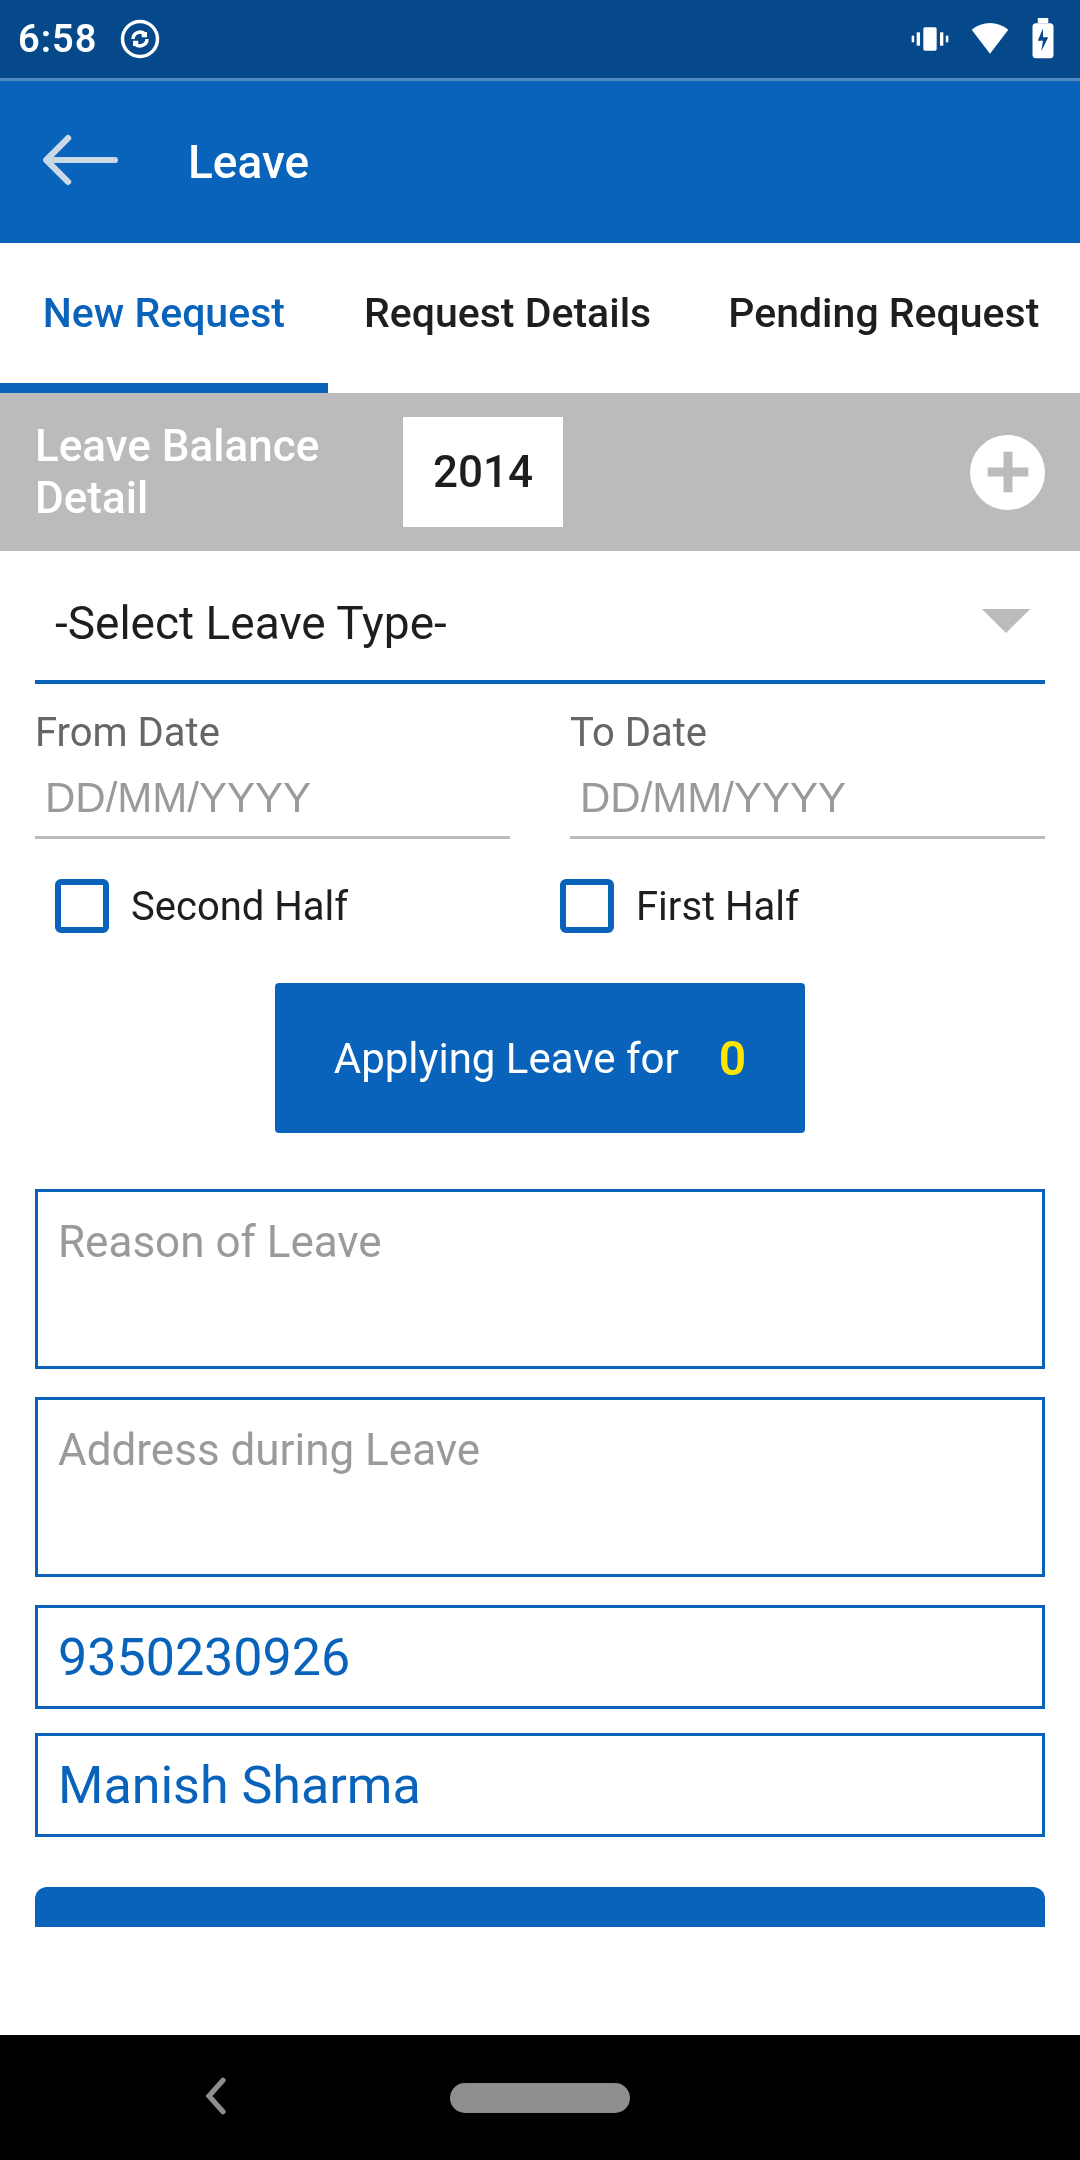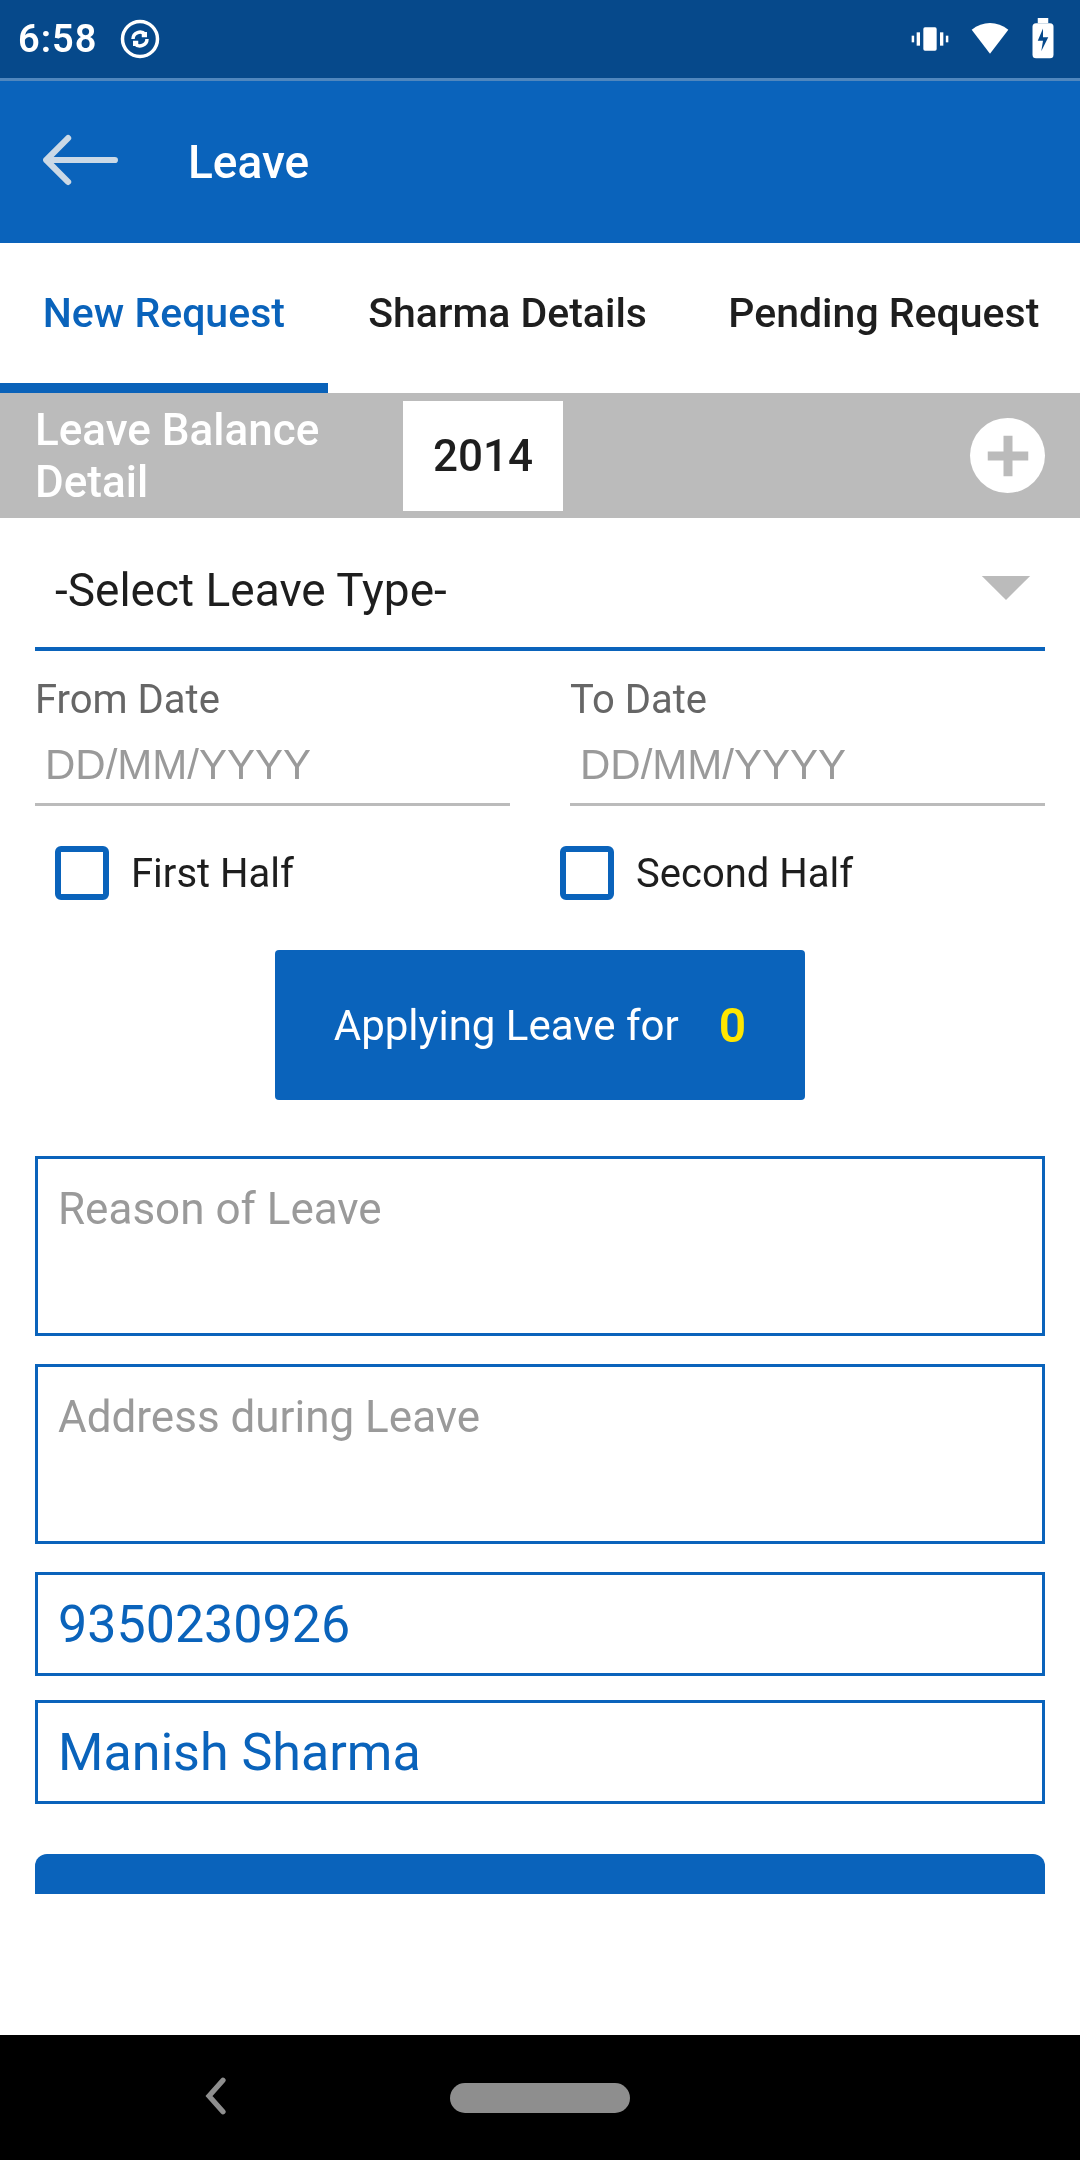--- a/index.html
+++ b/index.html
@@ -20,21 +20,21 @@
 
   
   .tabs { display: flex; background: #fff; height: 150px; align-items: stretch; }
   .tab { flex: 1; display: flex; align-items: center; justify-content: center; font-size: 41px; font-weight: 500; color: #1e1e1e; border-bottom: 10px solid transparent; padding: 0 10px; white-space: nowrap; }
   .tab:first-child { flex: 0.95; }
   .tab:nth-child(2){ flex:1.05; }
   .tab:last-child{ flex:1.15; }
   .tab.active { color: #0a63bb; border-bottom-color: #0a62b9; }
 
   
-  .balance-bar { background: #bbbbbb; height: 125px; display: flex; align-items: center; padding: 0 35px 0 35px; gap: 39px; }
+  .balance-bar { background: #bbbbbb; height: 158px; display: flex; align-items: center; padding: 0 35px 0 35px; gap: 39px; }
   .balance-label { color: #fff; font-size: 44px; font-weight: 500; flex: 1; }
   .year-box { background: #fff; color:#1e1e1e; font-size: 44px; font-weight: 500; height: 110px; width: 160px; display:flex; align-items:center; justify-content:center; }
   .balance-spacer { flex:1; }
   .plus-circle { width: 75px; height:75px; border-radius:50%; background:#fff; display:flex; align-items:center; justify-content:center; }
   .plus-circle svg { display:block; }
 
   
   .form { padding: 5px 35px; flex:1; }
   .select-row { margin-top: 40px; border-bottom: 4px solid #0a63bb; display:flex; align-items:center; padding: 0 10px 30px 20px; }
   .select-placeholder { font-size: 46px; color:#1e1e1e; flex:1; }
@@ -114,21 +114,21 @@
       </svg>
   </span>
   <span class="app-title">Leave</span>
 </div>
 
 <div class="tabs">
   <div class="tab active">
       <span>New Request</span>
     </div>
   <div class="tab">
-      <span>Sharma Details</span>
+      <span>Request Details</span>
     </div>
   <div class="tab">
       <span>Pending Request</span>
     </div>
 </div>
 
 <div class="balance-bar">
   <span class="balance-label">Leave Balance Detail</span>
   <span class="year-box">2014</span>
   <span class="balance-spacer"></span>
@@ -158,25 +158,25 @@
     </div>
     <div class="date-group">
       <div class="field-label">To Date</div>
       <input class="date-input" placeholder="DD/MM/YYYY" style="">
     </div>
   </div>
 
   <div class="checks">
     <div class="check-item">
       <span class="chk"></span>
-      <span class="chk-label">First Half</span>
+      <span class="chk-label">Second Half</span>
     </div>
     <div class="check-item">
       <span class="chk"></span>
-      <span class="chk-label">Second Half</span>
+      <span class="chk-label">First Half</span>
     </div>
   </div>
 
   <div class="apply-badge">
     <span class="apply-text">Applying Leave for</span>
     <span class="apply-count">0</span>
   </div>
 
   <textarea class="textarea" placeholder="Reason of Leave" style=""></textarea>
   <textarea class="textarea textarea2" placeholder="Address during Leave" style=""></textarea>

